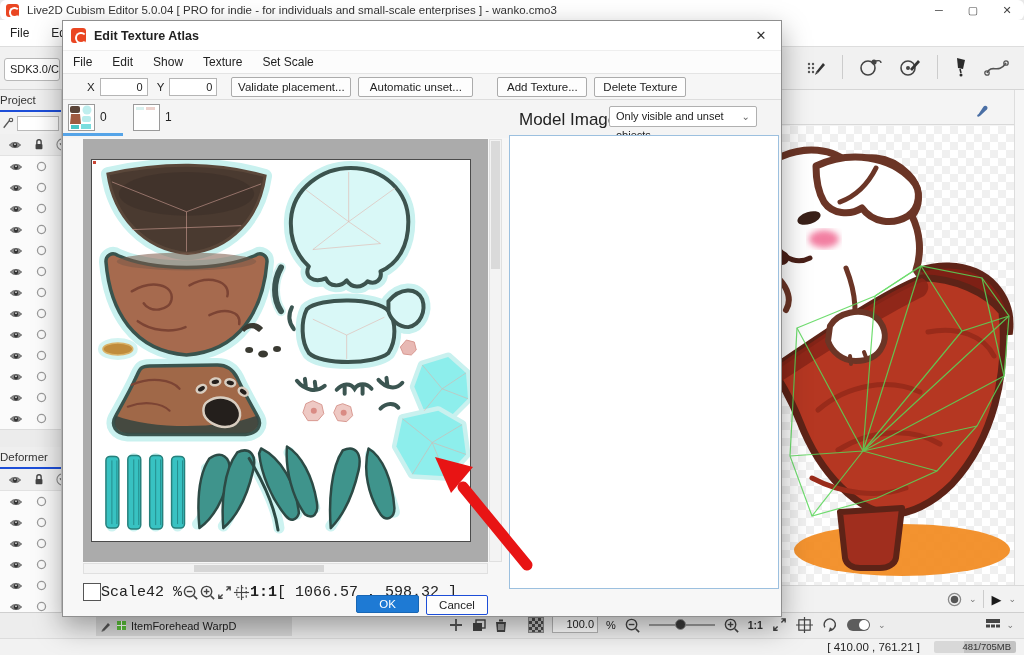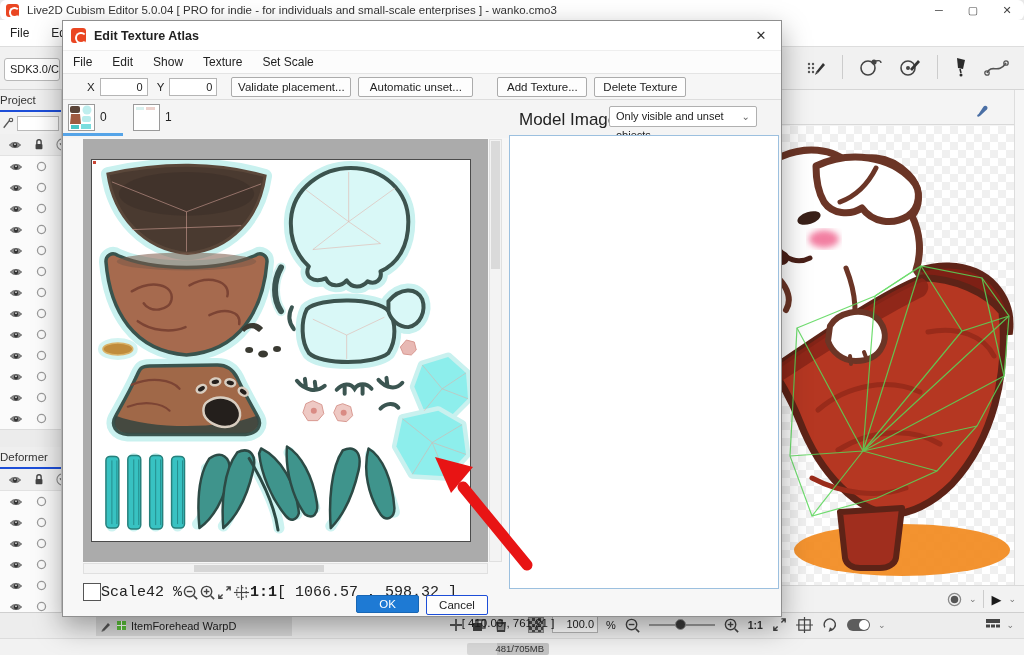--- a/index.html
+++ b/index.html
@@ -50,21 +50,21 @@
   .bt-view { position:absolute; left:528px; top:3px; display:flex; gap:8px; align-items:center; }
   .zoom-input { width:46px; height:17px; background:#fff; border:1px solid #b5b5b5; font-size:11px; text-align:right; padding-right:3px; line-height:15px; }
   .slider { width:66px; height:14px; position:relative; }
   .slider .track { position:absolute; left:0; right:0; top:6px; height:2px; background:#9a9a9a; }
   .slider .thumb { position:absolute; left:26px; top:1px; width:11px; height:11px; border-radius:50%; background:#3a3a3a; }
   .ratio { font-size:10.5px; font-weight:bold; color:#333; }
   .pill { width:23px; height:12px; border-radius:7px; background:#5d5d5d; position:relative; }
   .pill::after { content:""; position:absolute; right:1px; top:1px; width:10px; height:10px; background:#fff; border-radius:50%; }
   .bt-right { position:absolute; right:10px; top:5px; display:flex; gap:5px; align-items:center; }
 
-  .statusbar { left:0; top:638px; width:1024px; height:17px; background:#f2f2f2; border-top:1px solid #dcdcdc; display:flex; align-items:center; justify-content:flex-end; gap:14px; padding-right:8px; z-index:1;flex-direction:column; }
+  .statusbar { left:0; top:638px; width:1024px; height:17px; background:#f2f2f2; border-top:1px solid #dcdcdc; display:flex; align-items:center; justify-content:flex-end; gap:14px; padding-right:8px; z-index:1; }
   .coords { font-size:11.5px; color:#222; }
   .mem-pill { width:82px; height:12px; border-radius:2px; background:linear-gradient(to right,#d8d8d8 0 36%,#c3c3c3 36%); font-size:9.5px; color:#333; text-align:right; line-height:12px; padding-right:5px; }
 
   
   .dialog { left:62px; top:20px; width:720px; height:597px; background:#f7f7f7; border:1px solid #8f8f8f; box-shadow:0 10px 26px rgba(0,0,0,.35); z-index:10; }
   .dlg-title { height:30px; background:#fff; display:flex; align-items:center; padding-left:8px; border-bottom:1px solid #eee; }
   .dlg-logo { width:15px; height:15px; background:#ea4622; border-radius:3px; position:relative; margin-right:8px; }
   .dlg-logo::after { content:""; position:absolute; left:3.5px; top:3.5px; width:8px; height:8px; border:2.2px solid #fff; border-right-color:transparent; border-radius:50%; }
   .dlg-title b { font-size:12.5px; }
   .dlg-close { margin-left:auto; width:40px; text-align:center; font-size:13px; color:#333; }

